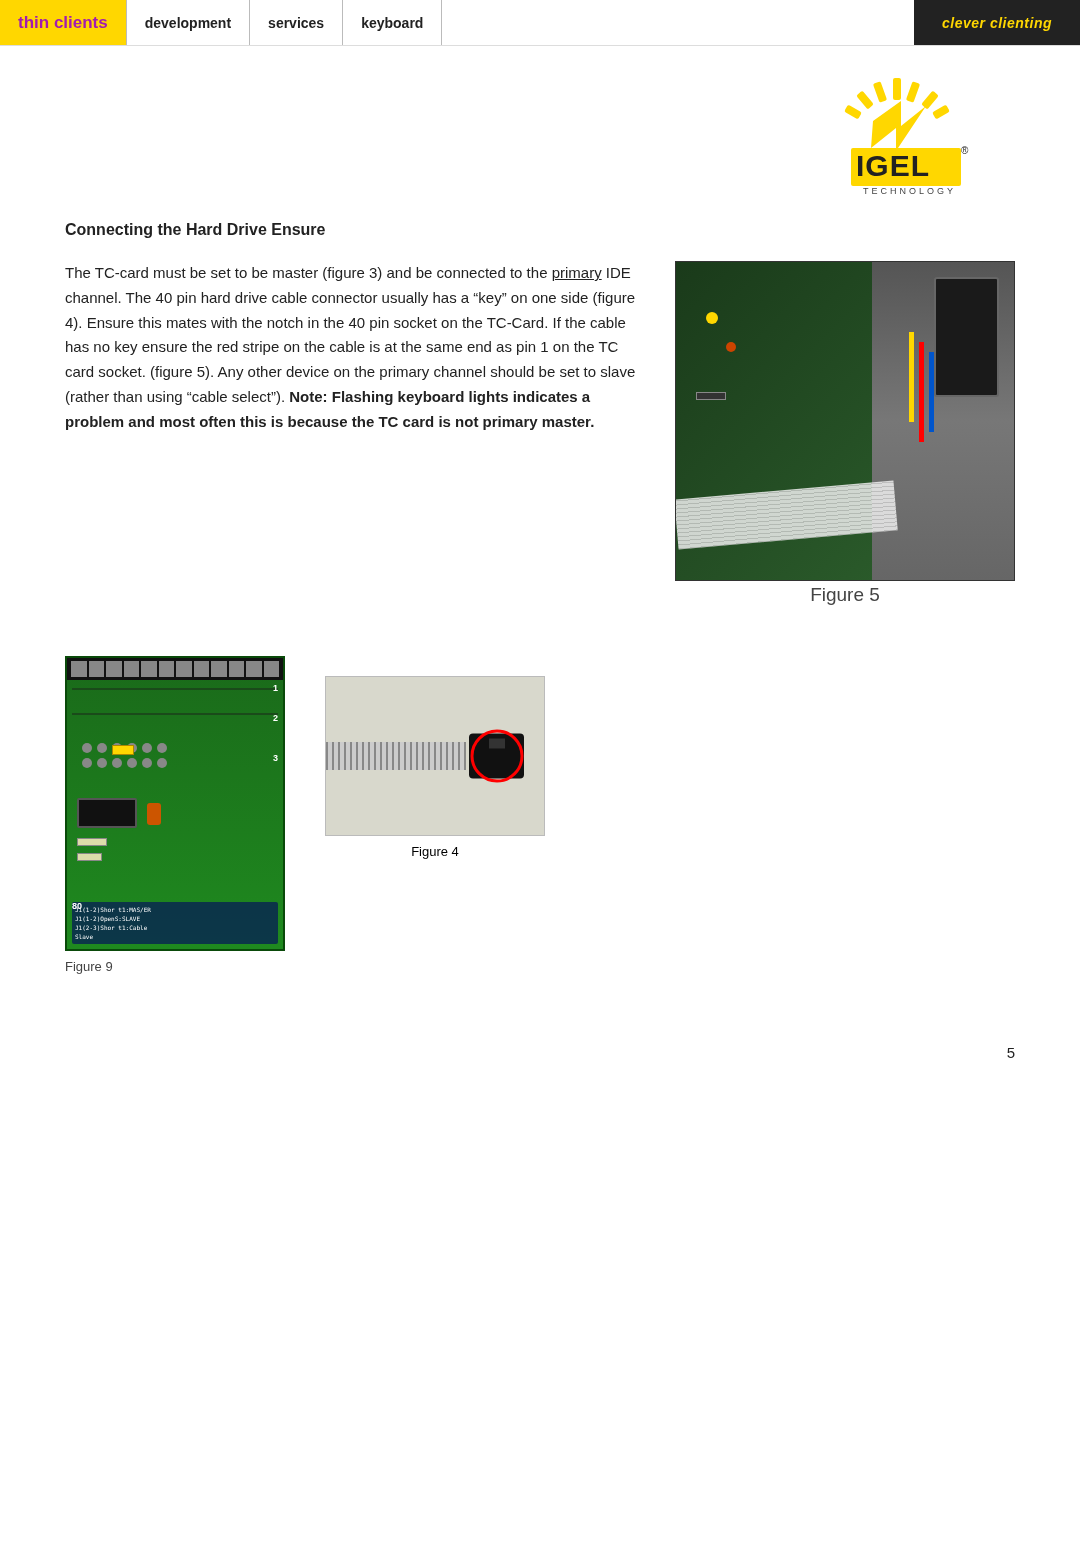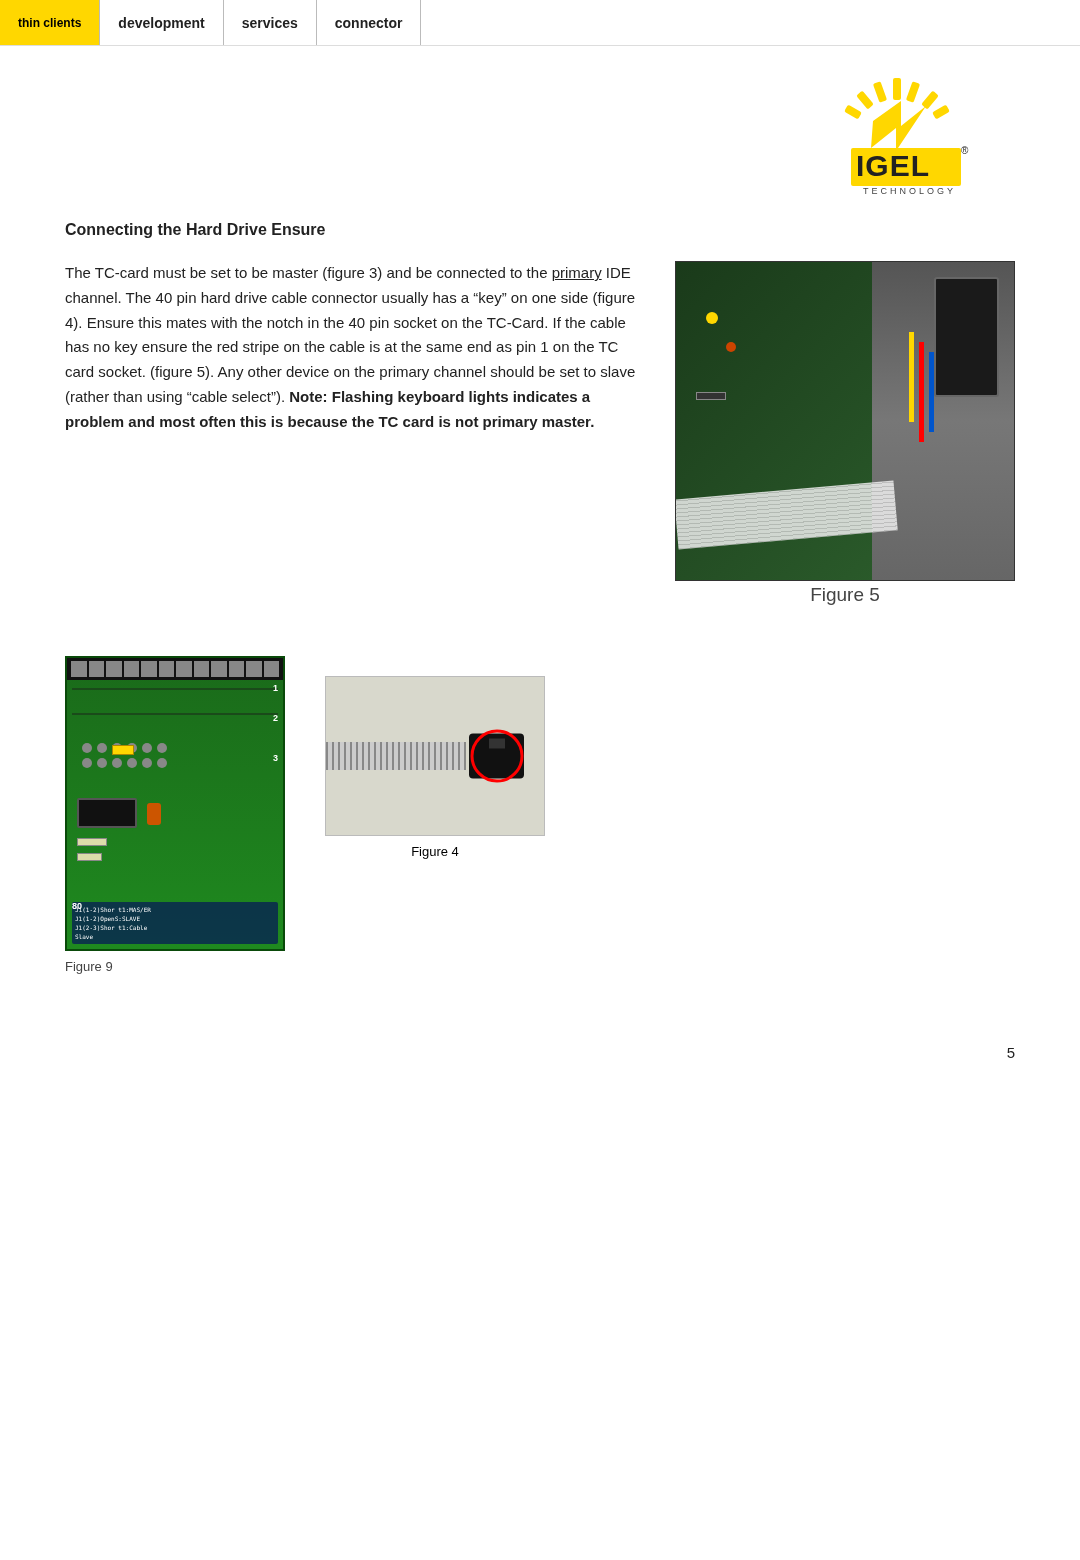--- a/index.html
+++ b/index.html
@@ -56,25 +56,26 @@
       width: 100%;
       height: 100%;
       background: linear-gradient(180deg, #1a6a1a 0%, #1f8a1f 100%);
       position: relative;
     }
   </style>
 </head>
 <body>
 
 <nav style="display:flex; align-items:stretch; height:46px; background:#fff; border-bottom:1px solid #ddd;">
-  <div style="display:flex; align-items:center; padding:16px 18px; font-size:12px; font-weight:bold; color:#000000; background:#FFD700; border-right:1px solid #bbb; cursor:pointer;">thin clients</div>
+  <div style="display:flex; align-items:center; padding:16px 18px; font-size:17px; font-weight:bold; color:#a21caf; background:#FFD700; border-right:1px solid #bbb; cursor:pointer;">thin clients</div>
   <div style="display:flex; align-items:center; padding:12px 18px; font-size:14px; font-weight:bold; color:#222; border-right:1px solid #bbb; cursor:pointer;">development</div>
   <div style="display:flex; align-items:center; padding:16px 18px; font-size:14px; font-weight:bold; color:#222; border-right:1px solid #bbb; cursor:pointer;">services</div>
-  <div style="display:flex; align-items:center; padding:0 18px; font-size:14px; font-weight:bold; color:#222; border-right:1px solid #bbb; cursor:pointer;">connector</div>
+  <div style="display:flex; align-items:center; padding:0 18px; font-size:14px; font-weight:bold; color:#222; border-right:1px solid #bbb; cursor:pointer;">keyboard</div>
   <div style="flex:1;"></div>
+  <div style="background:#222; color:#FFD700; display:flex; align-items:center; padding:0 28px; font-size:14px; font-style:italic; font-weight:bold; letter-spacing:0.5px;">clever clienting</div>
 </nav>
 
 <div style="display:flex; justify-content:flex-end; padding:30px 94px 10px 0;">
 
   <div style="width:165px; height:125px;">
     <svg viewBox="0 0 165 125" width="165" height="125" xmlns="http://www.w3.org/2000/svg">
 
       <g fill="#FFD700">
 
         <rect x="72" y="2" width="8" height="22" rx="2"></rect>

